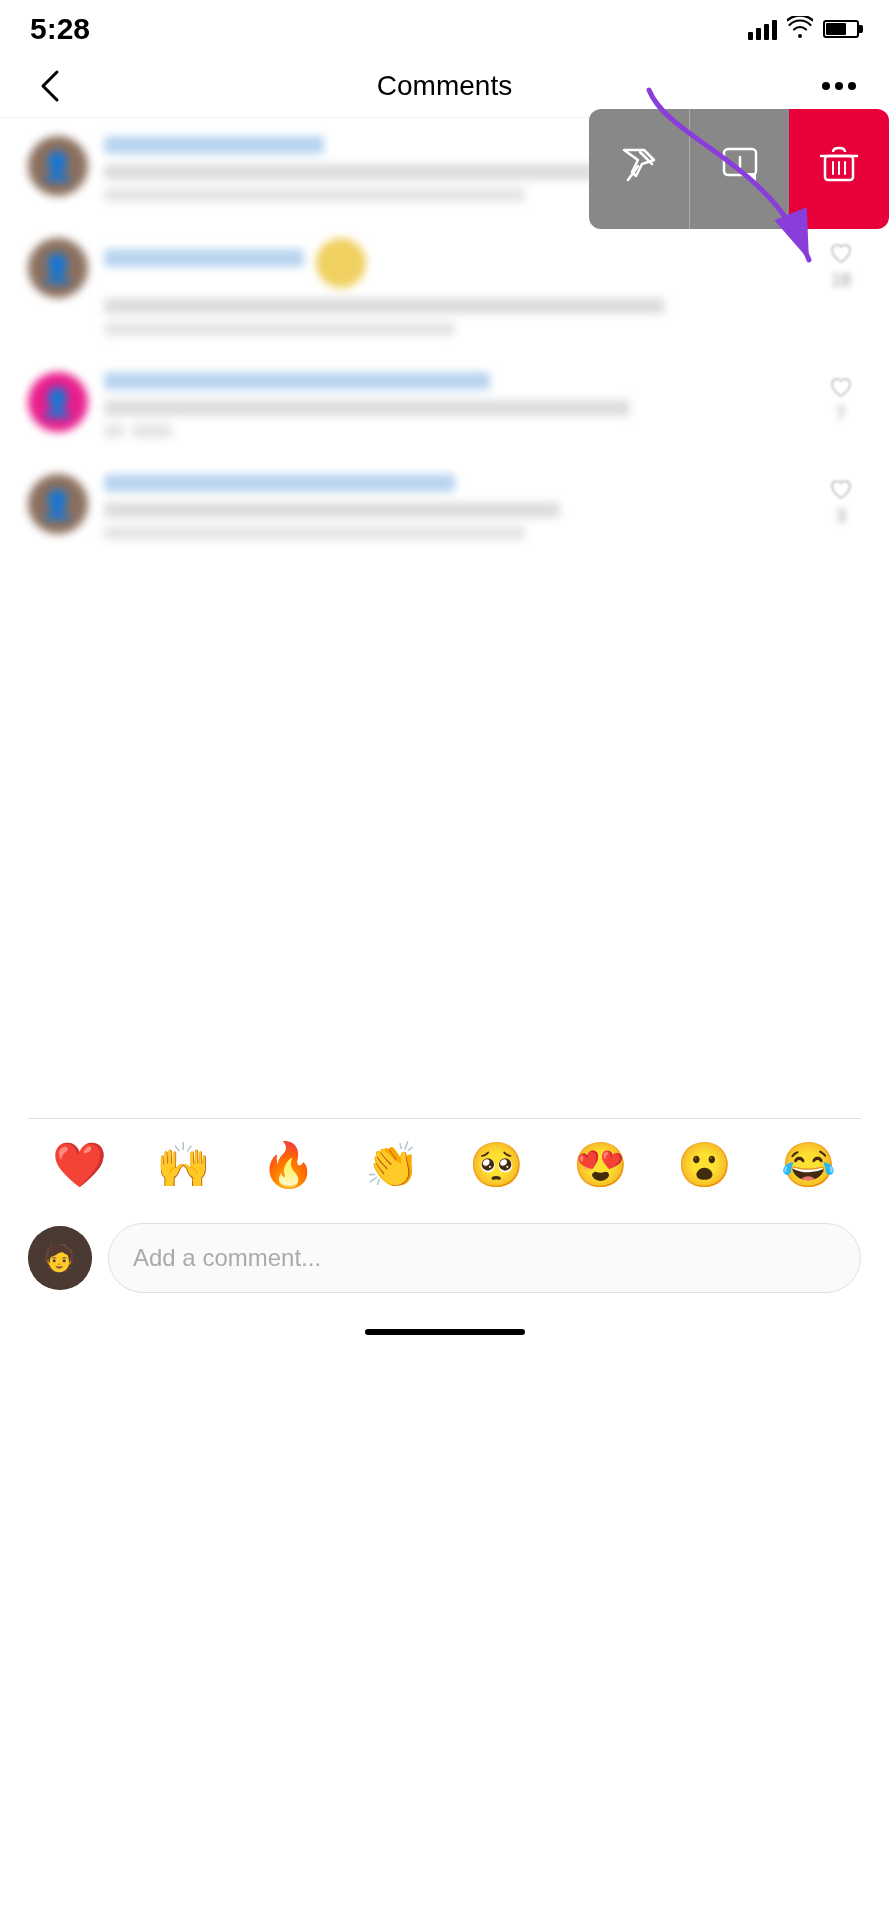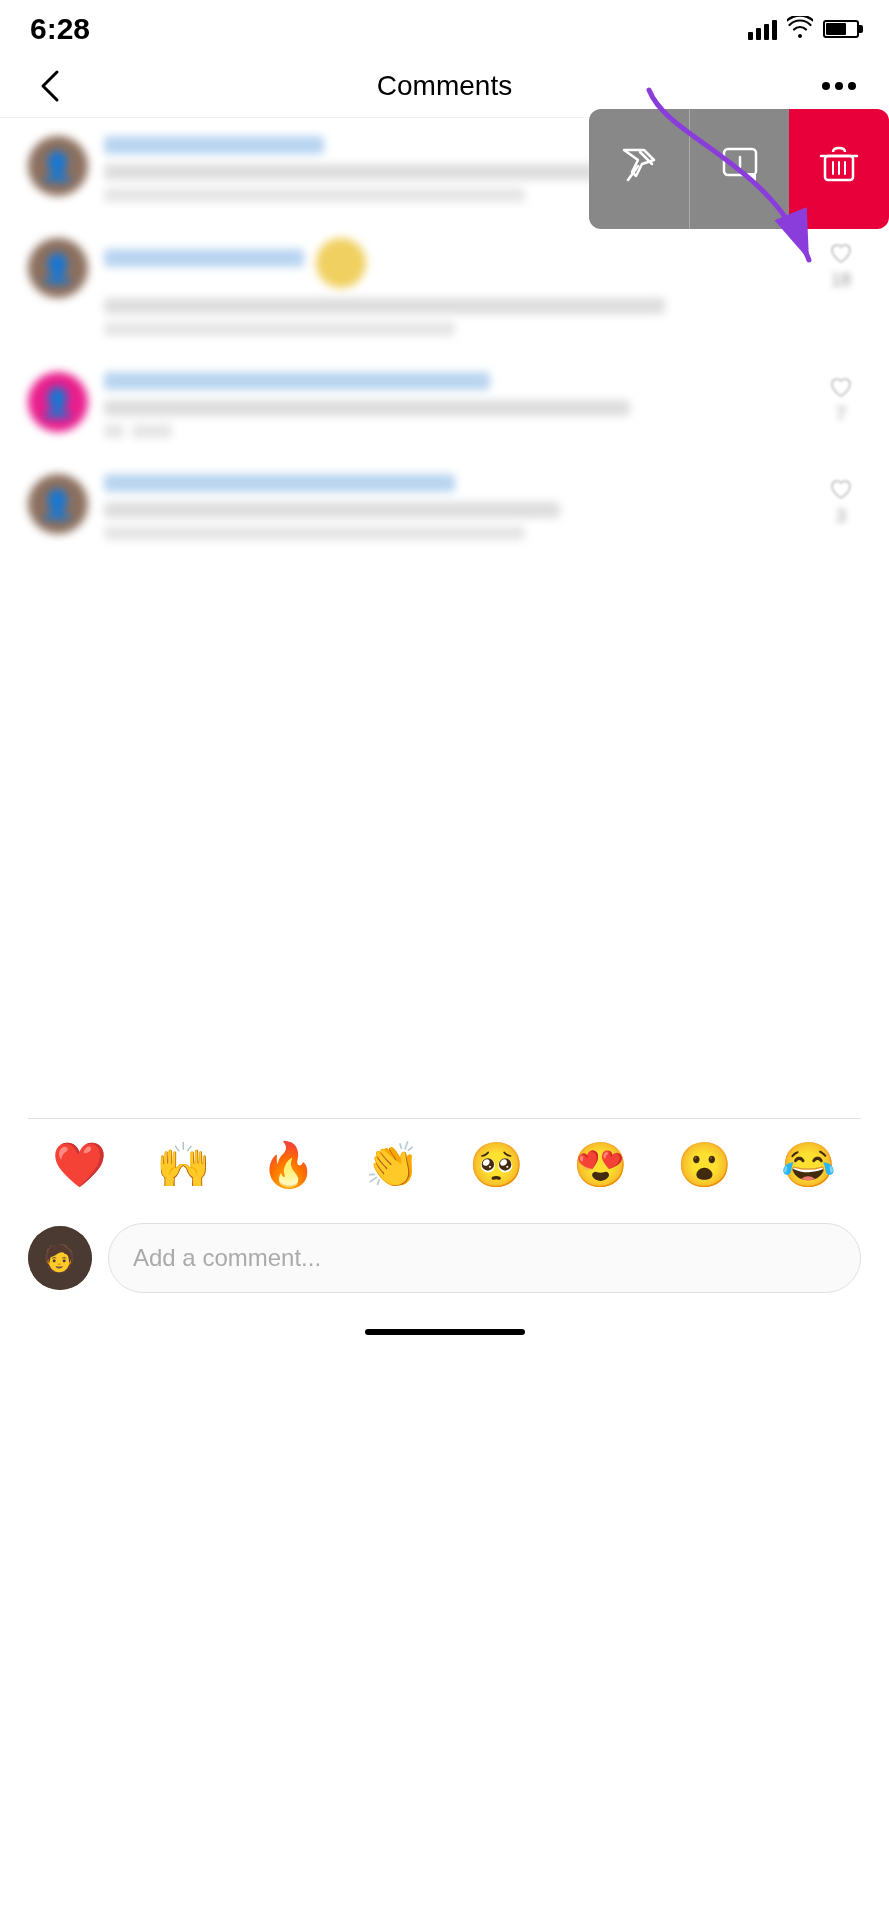--- a/index.html
+++ b/index.html
@@ -323,21 +323,21 @@
       display: flex;
       align-items: center;
       justify-content: center;
       font-size: 28px;
     }
   </style>
 </head>
 <body>
 
 <div class="status-bar">
-  <span class="status-time">6:28</span>
+  <span class="status-time">5:28</span>
   <div class="status-icons">
     <div class="signal-bars">
       <div class="signal-bar" style="height:8px"></div>
       <div class="signal-bar" style="height:12px"></div>
       <div class="signal-bar" style="height:16px"></div>
       <div class="signal-bar" style="height:20px"></div>
     </div>
     <span class="wifi-icon">
       <svg width="26" height="22" viewBox="0 0 26 22">
         <path d="M13 18a2 2 0 1 1 0 4 2 2 0 0 1 0-4z" fill="#000"></path>

